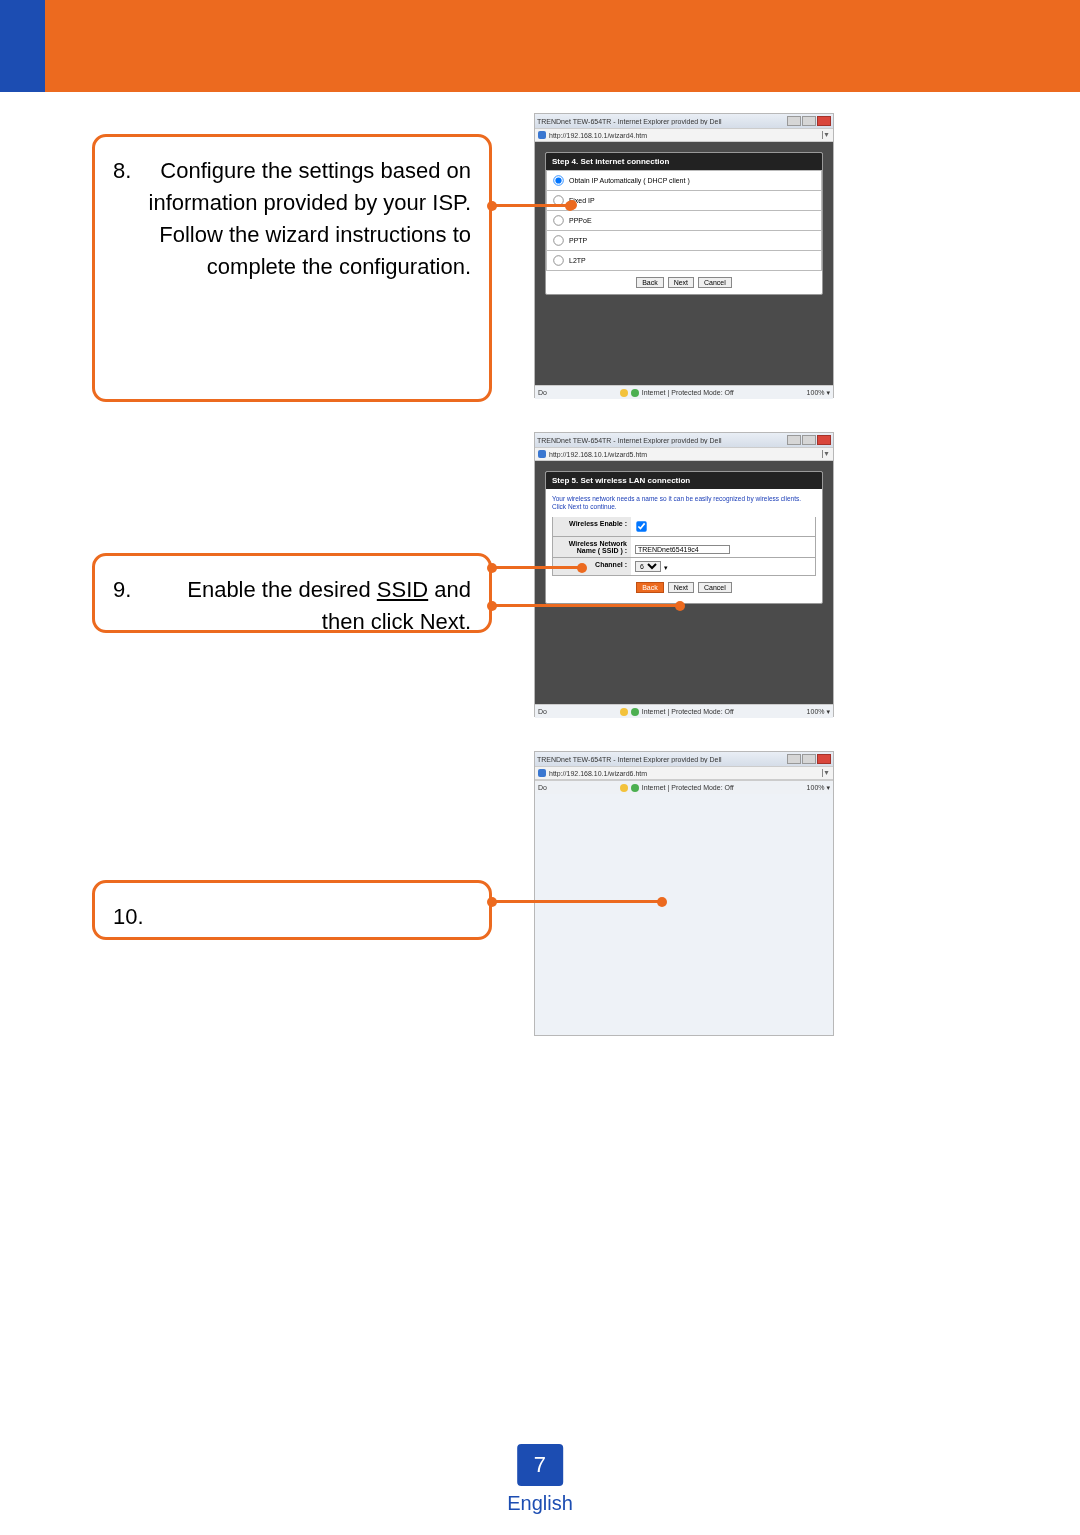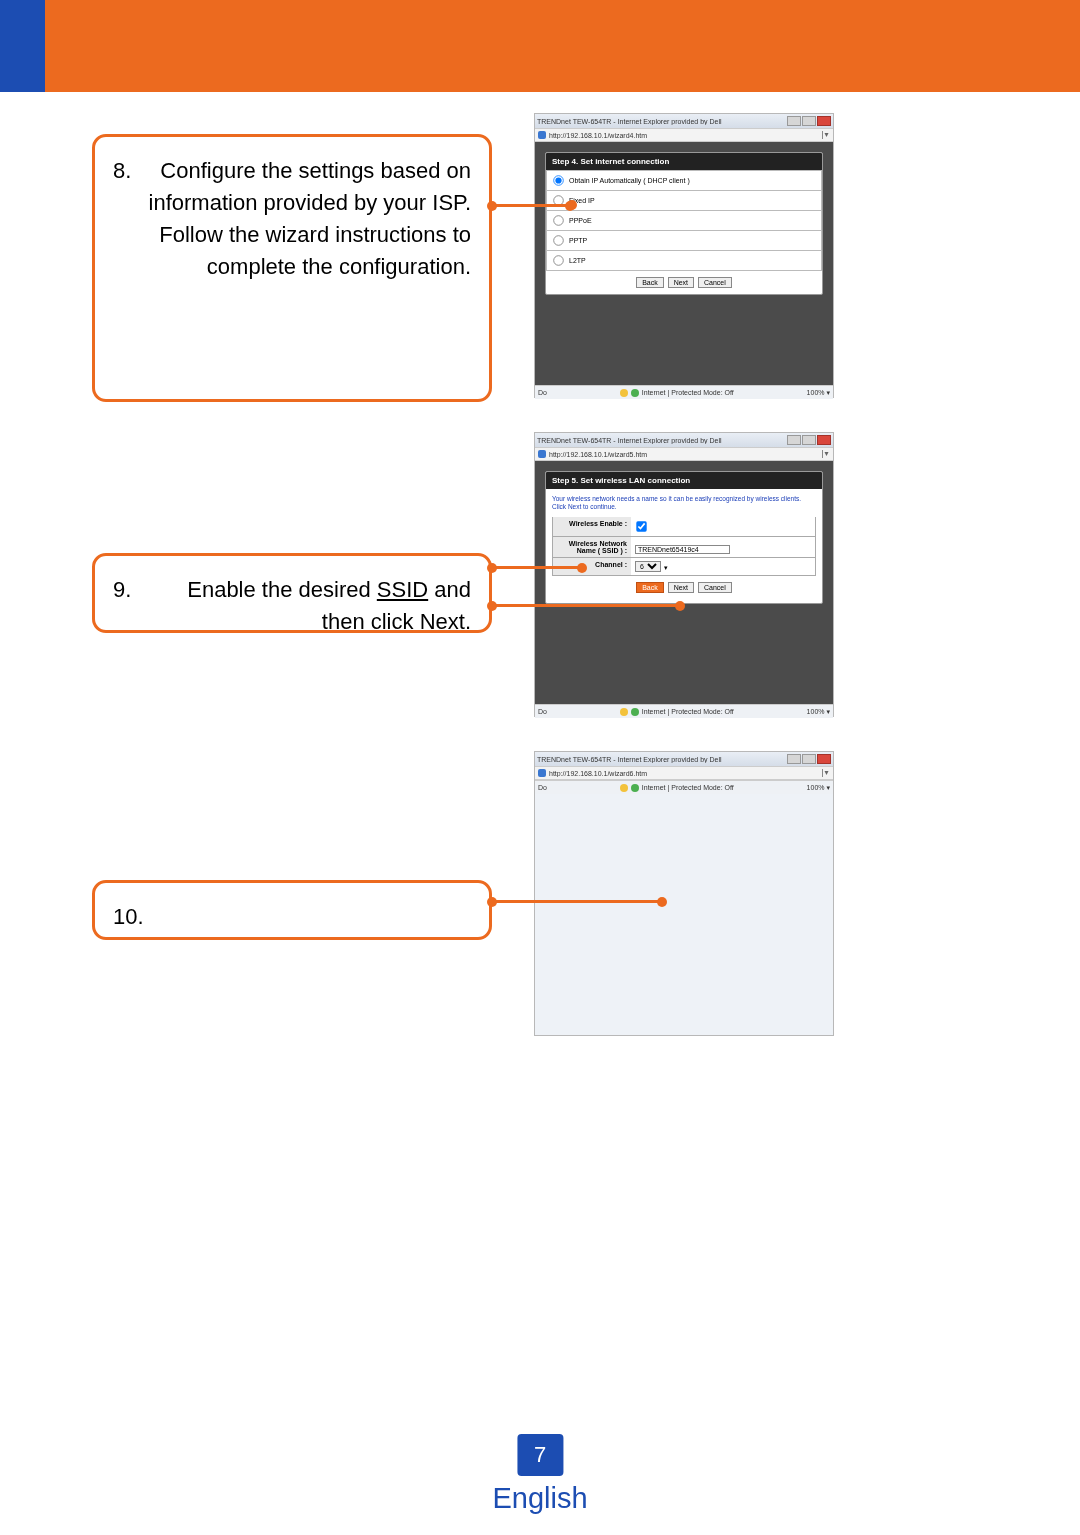--- a/index.html
+++ b/index.html
@@ -125,21 +125,21 @@
     bottom:20px;left:50%;transform:translateX(-50%);
     text-align:center;
   }
   .page-footer .num{
     display:inline-block;
     background:#1c4db2;color:#fff;
     width:46px;line-height:42px;font-size:22px;
     border-radius:4px;
   }
   .page-footer .lang{
-    color:#1c4db2;font-size:29px;margin-top:6px;
+    color:#1c4db2;font-size:20px;margin-top:6px;
   }
 
   .small-dot{position:absolute;width:10px;height:10px;border-radius:50%;background:#ec6a1f;}
 </style>
 </head>
 <body>
 
 <div class="top-orange"></div>
 <div class="left-blue"></div>
 

